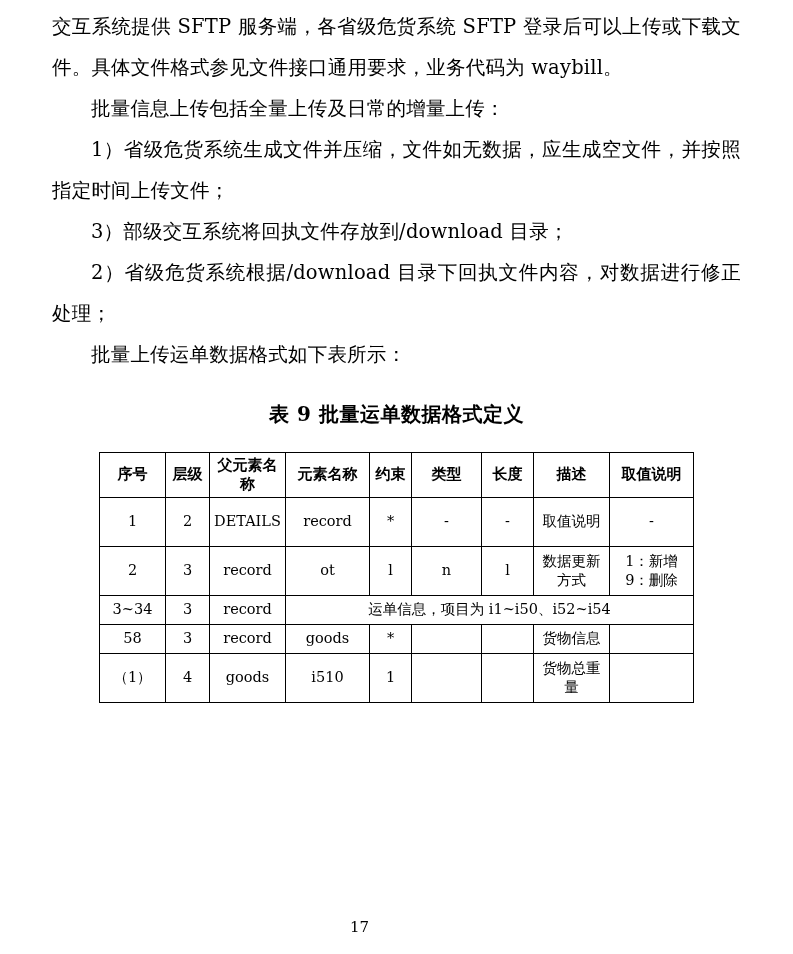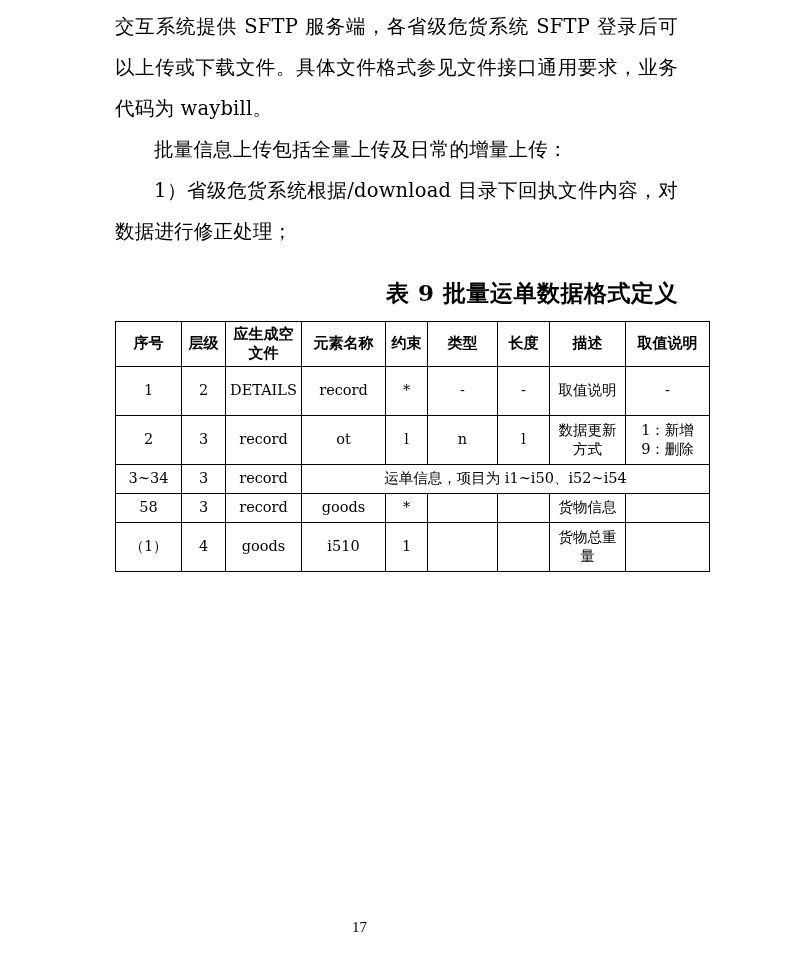--- a/index.html
+++ b/index.html
@@ -13,40 +13,40 @@
     font-family: "DejaVu Serif", "Liberation Serif", serif;
     color: #000000;
     position: relative;
     overflow: hidden;
   }
   .page {
     position: relative;
     width: 793px;
     height: 954px;
     box-sizing: border-box;
-    padding: 0 115px;
+    padding: 0 52px;
   }
   .body-text {
     padding-top: 6px;
   }
   p.para {
     margin: 0;
     font-size: 19.5px;
     line-height: 41px;
     text-align: justify;
     text-justify: inter-ideograph;
     letter-spacing: 0.2px;
   }
   p.indent {
     text-indent: 2em;
   }
   .table-title {
-    margin: 26px 0 12px 0;
-    text-align: right;
-    font-size: 23px;
+    margin: 26px 0 24px 0;
+    text-align: center;
+    font-size: 20px;
     font-weight: bold;
     letter-spacing: 0.5px;
   }
   table.data-table {
     border-collapse: collapse;
     width: 562px;
     margin: 0 auto;
     table-layout: fixed;
   }
   table.data-table td, table.data-table th {
@@ -72,63 +72,65 @@
   td.left-span {
     text-align: center;
   }
   .page-number {
     position: absolute;
     bottom: 18px;
     left: 0;
     width: 719px;
     text-align: center;
     font-size: 15px;
-    font-family: Liberation Serif, serif;
   }
   .col1 { width: 66px; }
   .col2 { width: 44px; }
   .col3 { width: 76px; }
   .col4 { width: 84px; }
   .col5 { width: 42px; }
   .col6 { width: 70px; }
   .col7 { width: 52px; }
   .col8 { width: 76px; }
   .col9 { width: 84px; }
   .two-line { line-height: 1.2; }
 </style>
 </head>
 <body>
 
 <div class="page">
 
   <div class="body-text">
     <p class="para">交互系统提供 SFTP 服务端，各省级危货系统 SFTP 登录后可以上传或下载文件。具体文件格式参见文件接口通用要求，业务代码为 waybill。</p>
     <p class="para indent">批量信息上传包括全量上传及日常的增量上传：</p>
-    <p class="para indent">1）省级危货系统根据/download 目录下回执文件内容，对数据进行修正处理；</p>
+    <p class="para indent">1）省级危货系统生成文件并压缩，文件如无数据，应生成空文件，并按照指定时间上传文件；</p>
+    <p class="para indent">3）部级交互系统将回执文件存放到/download 目录；</p>
+    <p class="para indent">2）省级危货系统根据/download 目录下回执文件内容，对数据进行修正处理；</p>
+    <p class="para indent">批量上传运单数据格式如下表所示：</p>
   </div>
 
   <div class="table-title">表 9 批量运单数据格式定义</div>
 
   <table class="data-table">
     <colgroup>
       <col class="col1">
         <col class="col2">
         <col class="col3">
         <col class="col4">
         <col class="col5">
       <col class="col6">
         <col class="col7">
         <col class="col8">
         <col class="col9">
     </colgroup>
     <thead>
       <tr>
         <th>序号</th>
         <th class="two-line">层级</th>
-        <th class="two-line">应生成空文件</th>
+        <th class="two-line">父元素名称</th>
         <th>元素名称</th>
         <th class="two-line">约束</th>
         <th>类型</th>
         <th>长度</th>
         <th>描述</th>
         <th>取值说明</th>
       </tr>
     </thead>
     <tbody>
       <tr class="row-tall">

